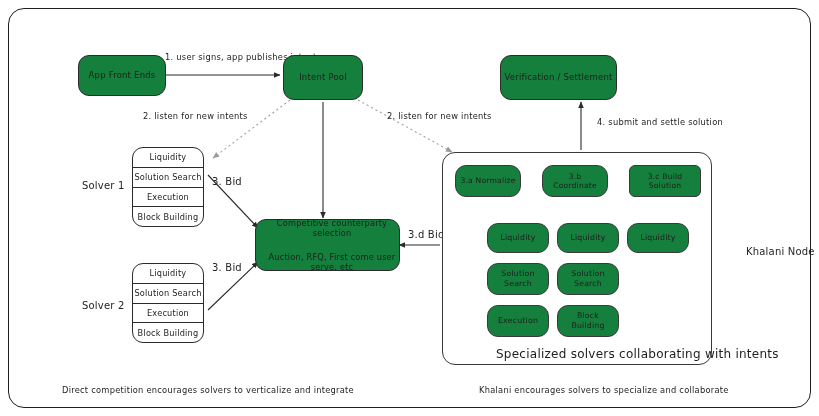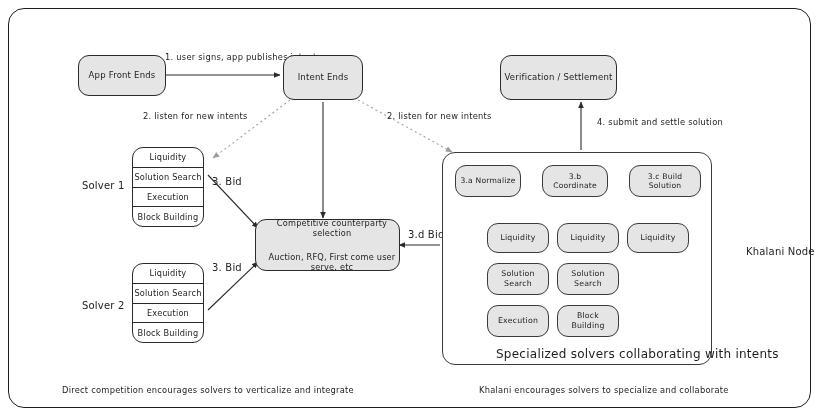--- a/index.html
+++ b/index.html
@@ -12,21 +12,21 @@
   }
   #canvas{
     position:absolute;left:0;top:0;width:819px;height:416px;
   }
   .layer{position:absolute;left:0;top:0;width:819px;height:416px;}
   .node{
     position:absolute;
     box-sizing:border-box;
     border:1.3px solid #2b2b2b;
     border-radius:11px;
-    background:#e5e5e5;
+    background:#15803d;
     display:flex;align-items:center;justify-content:center;
     text-align:center;
     color:#1d1d1d;
     font-size:8.5px;
     letter-spacing:.2px;
     line-height:1.25;
     padding:2px 3px;
   }
   .node.soft{border-color:#3a3a3a;}
   .frame{
@@ -124,21 +124,21 @@
     <line x1="640" y1="222" x2="622" y2="198" stroke="#a8a8a8" stroke-width="1" stroke-dasharray="2,3" marker-end="url(#arrowDot)"></line>
   </svg>
 
   <div class="node" style="left:78px;top:55px;width:88px;height:41px;">
     <span>App Front Ends</span>
   </div>
 
   <div class="cap" style="left:165px;top:52px;">1. user signs, app publishes intents</div>
 
   <div class="node" style="left:283px;top:55px;width:80px;height:45px;">
-    <span>Intent Ends</span>
+    <span>Intent Pool</span>
   </div>
 
   <div class="cap" style="left:143px;top:111px;">2. listen for new intents</div>
 
   <div class="cap" style="left:387px;top:111px;">2. listen for new intents</div>
 
   <div class="lbl" style="left:82px;top:180px;">Solver 1</div>
   <div class="stack" style="left:132px;top:147px;width:72px;height:80px;">
     <div class="row">Liquidity</div>
     <div class="row">Solution Search</div>
@@ -176,21 +176,21 @@
   <div class="khalani-box" style="left:442px;top:152px;width:270px;height:213px;"></div>
 
   <div class="lbl" style="left:746px;top:246px;">Khalani Node</div>
 
   <div class="node soft" style="left:455px;top:165px;width:66px;height:32px;font-size:7.6px;">
     <span>3.a Normalize</span>
   </div>
   <div class="node soft" style="left:542px;top:165px;width:66px;height:32px;font-size:7.6px;">
     <span>3.b Coordinate</span>
   </div>
-  <div class="node soft" style="left:629px;top:165px;width:72px;height:32px;font-size:7.6px;">
+  <div class="node soft" style="left:629px;top:165px;width:72px;height:32px;font-size:7.6px;border-radius:6px;">
     <span>3.c Build Solution</span>
   </div>
 
   <div class="node soft" style="left:487px;top:223px;width:62px;height:30px;font-size:7.8px;">
     <span>Liquidity</span>
   </div>
   <div class="node soft" style="left:557px;top:223px;width:62px;height:30px;font-size:7.8px;">
     <span>Liquidity</span>
   </div>
   <div class="node soft" style="left:627px;top:223px;width:62px;height:30px;font-size:7.8px;">

